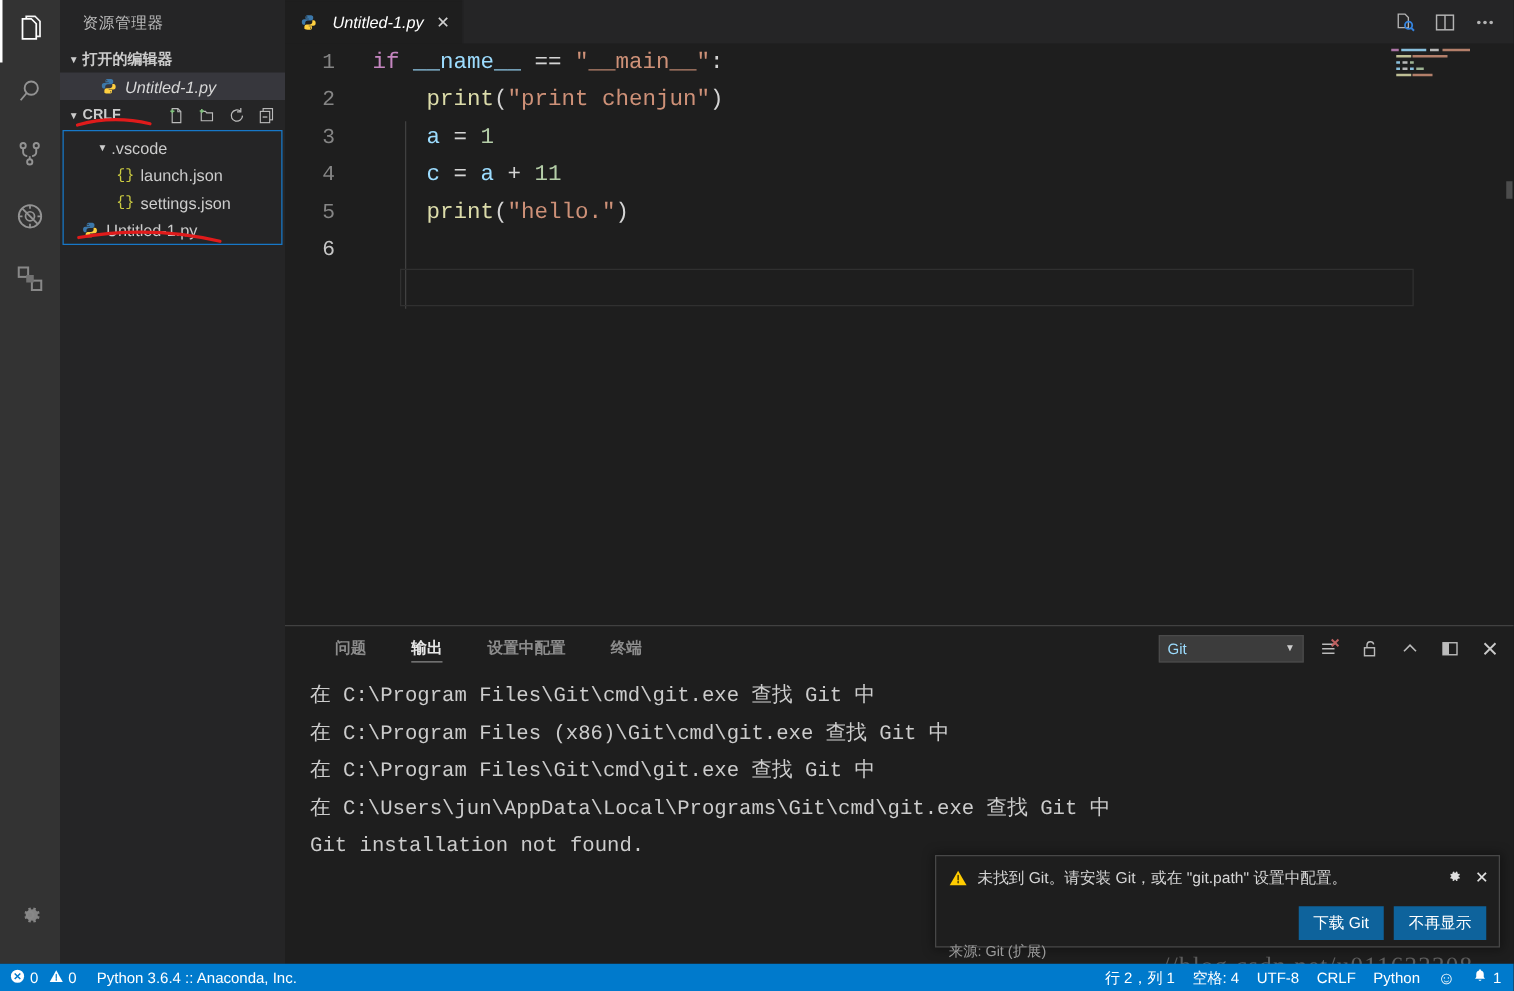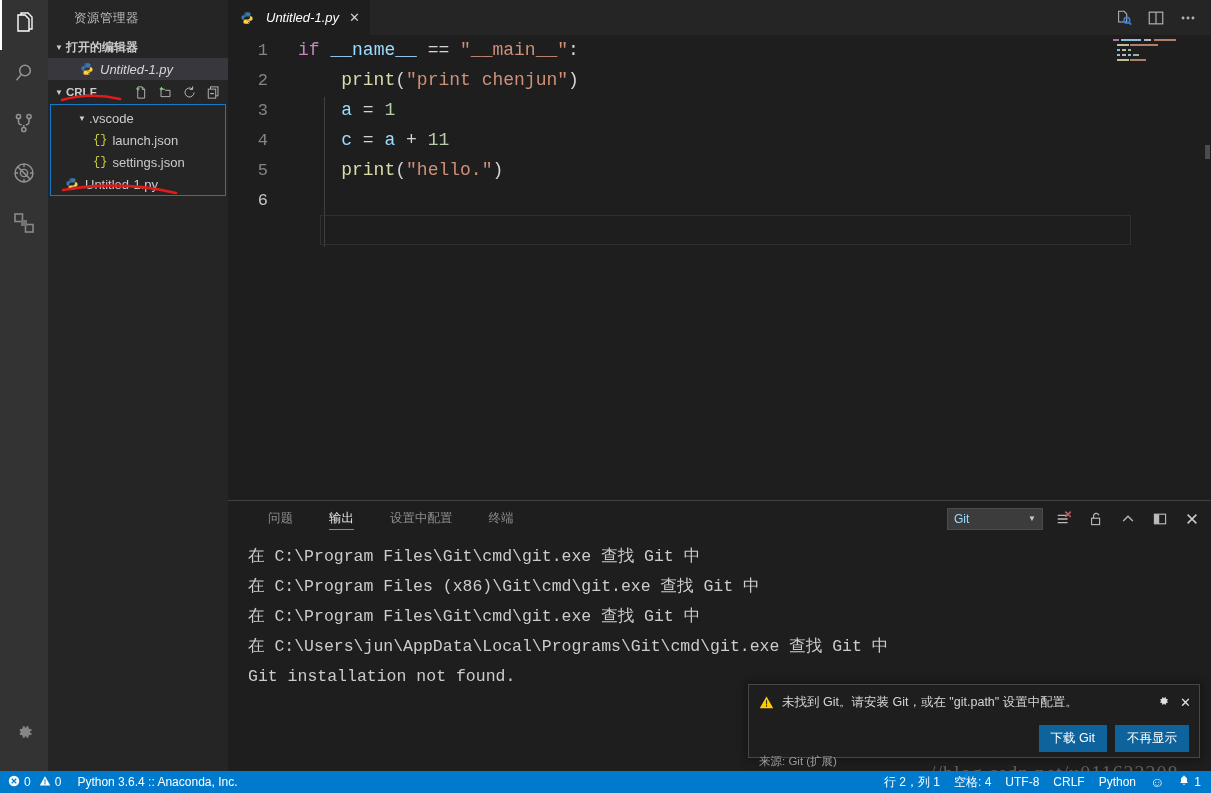--- a/index.html
+++ b/index.html
@@ -24,21 +24,21 @@
   }
   .act-item.active { opacity: 1; box-shadow: inset 2px 0 0 #ffffff; }
   .act-spacer { flex: 1 1 auto; }
 
   
   #sidebar {
     position: absolute; left: 48px; top: 0; width: 180px; height: 771px;
     background: #252526; color: #cccccc;
   }
   #sidebar-title {
-    height: 36px; line-height: 36px; padding-left: 26px;
+    height: 36px; line-height: 36px; padding-left: 18px;
     font-size: 12.5px; color: #bbbbbb; letter-spacing: .5px;
   }
   .section-header {
     height: 22px; display: flex; align-items: center;
     font-size: 12px; color: #cccccc; padding-left: 4px;
     font-weight: bold;
   }
   .twisty {
     width: 14px; text-align: center; font-size: 8px; color: #cccccc;
     display: inline-block;
@@ -153,33 +153,33 @@
   #panel {
     position: absolute; left: 0; right: 0; top: 500px; bottom: 0;
     background: #1e1e1e; border-top: 1px solid #414141;
   }
   #panel-tabs {
     height: 35px; display: flex; align-items: center; padding-left: 22px;
     gap: 0;
   }
   .ptab {
     font-size: 12.5px; color: #8c8c8c; padding: 0 18px;
-    height: 35px; display: flex; align-items: center; position: relative;
+    height: 35px; display: flex; align-items: center; position: relative; font-weight: bold;
   }
   .ptab.active { color: #e7e7e7; }
   .ptab.active::after {
     content: ''; position: absolute; left: 18px; right: 18px; bottom: 6px;
     height: 1px; background: #8a8a8a;
   }
   #panel-actions {
     position: absolute; right: 8px; top: 0; height: 35px;
     display: flex; align-items: center; gap: 10px;
   }
   #out-select {
-    width: 96px; height: 22px; background: #3c3c3c; color: #9cdcfe;
+    width: 116px; height: 22px; background: #3c3c3c; color: #9cdcfe;
     border: 1px solid #4a4a4a; font-size: 12px;
     display: flex; align-items: center; padding: 0 6px;
     position: relative;
   }
   #out-select .caret {
     position: absolute; right: 6px; font-size: 8px; color: #cccccc;
   }
   #panel-actions .pa-ico {
     width: 22px; height: 22px; display: flex;
     align-items: center; justify-content: center; opacity: .9;

